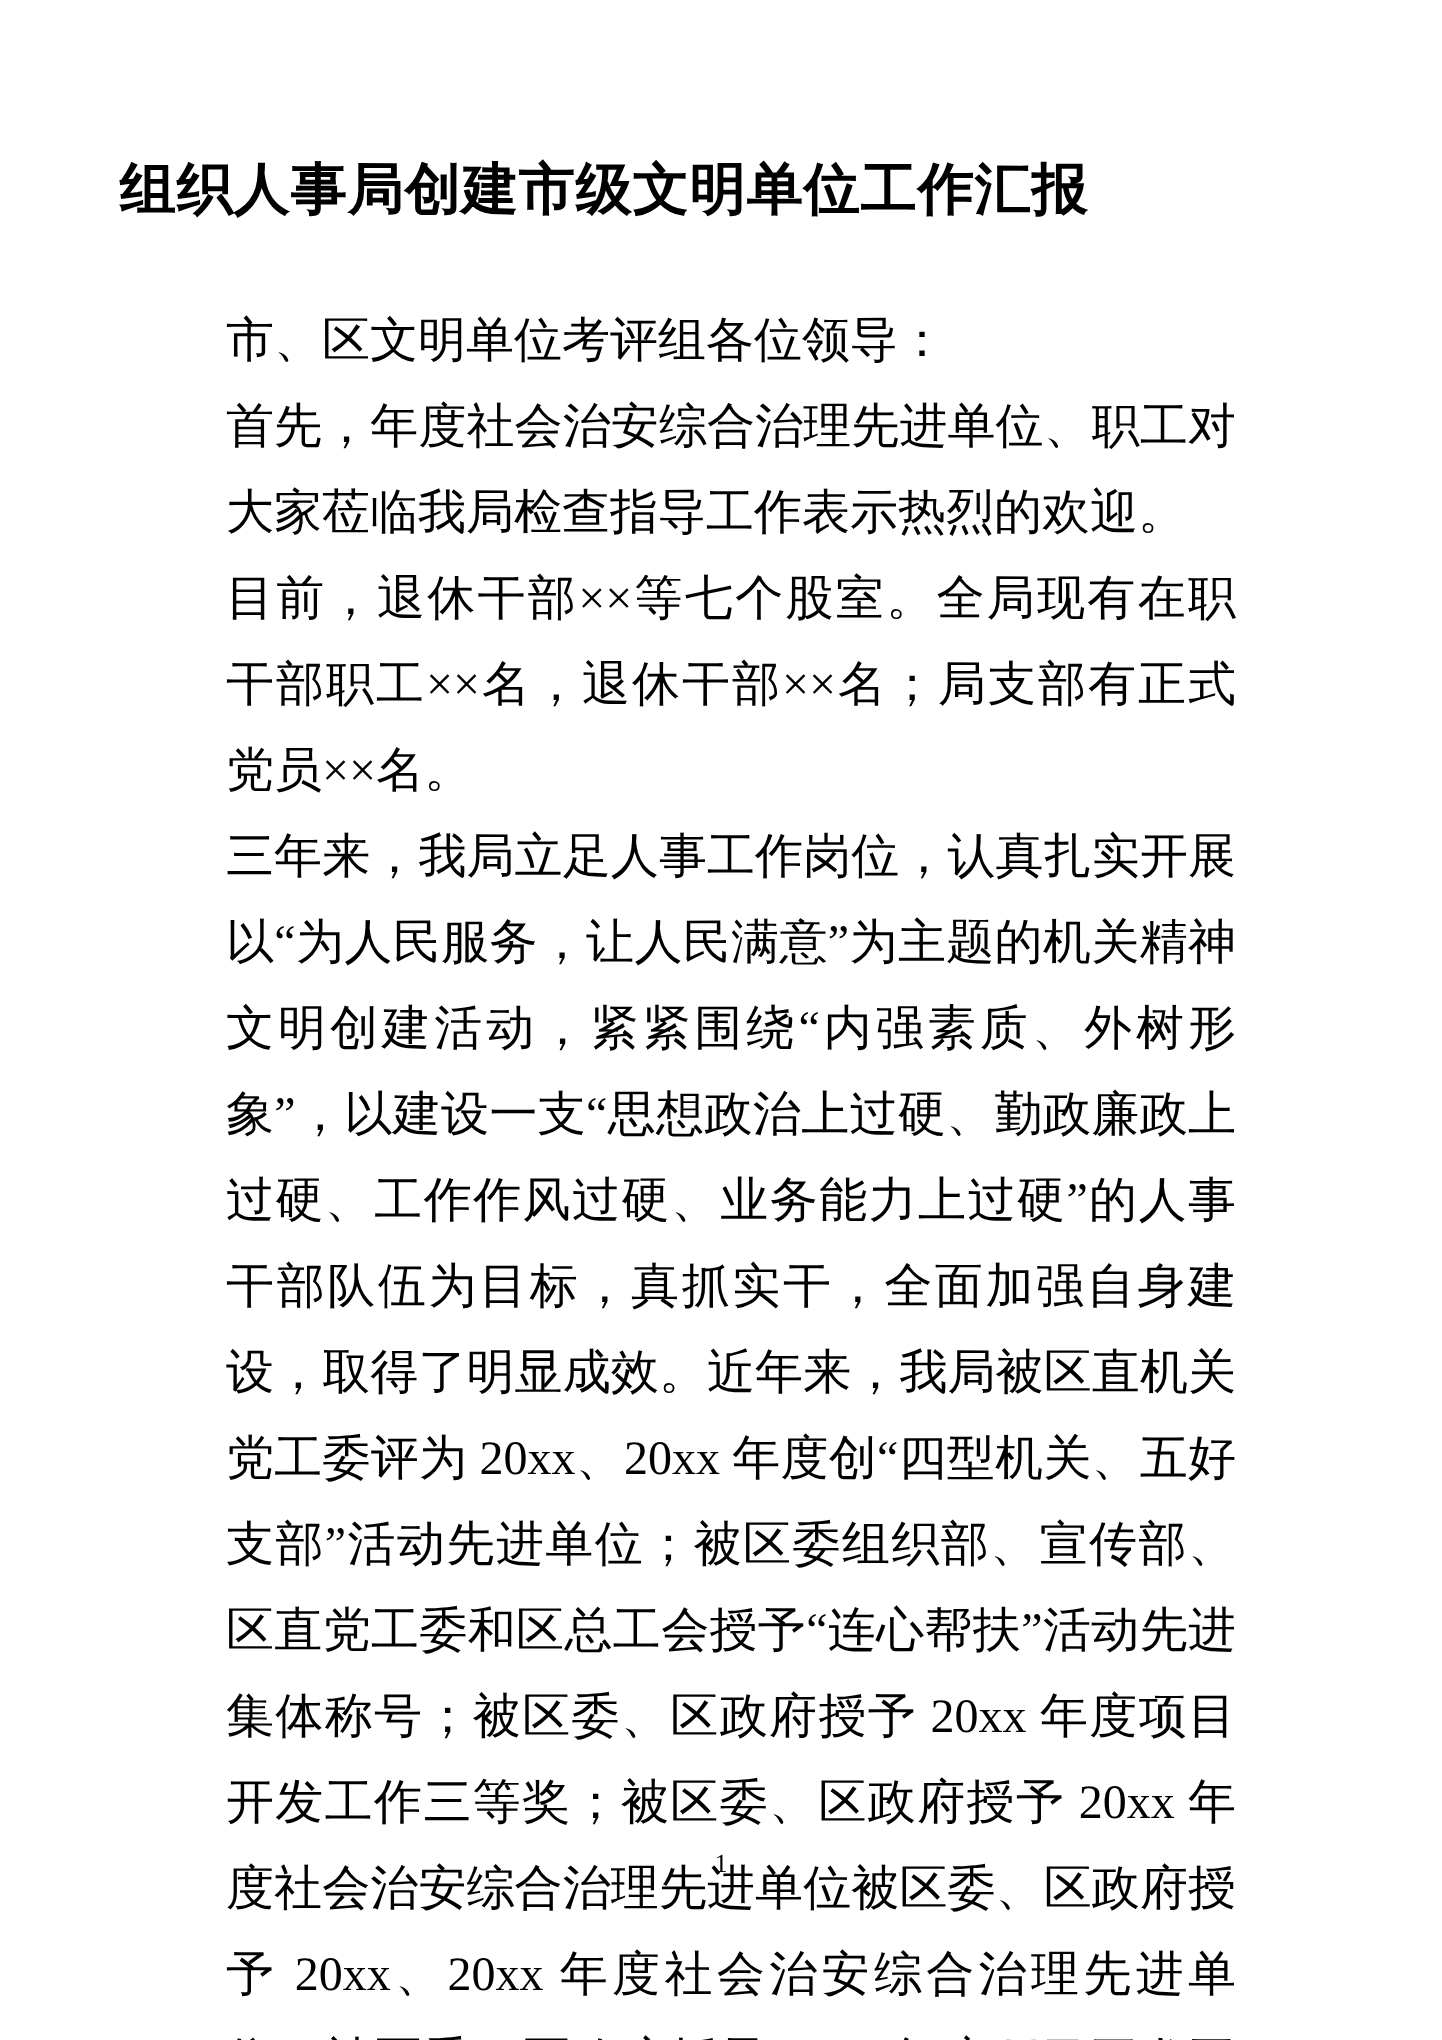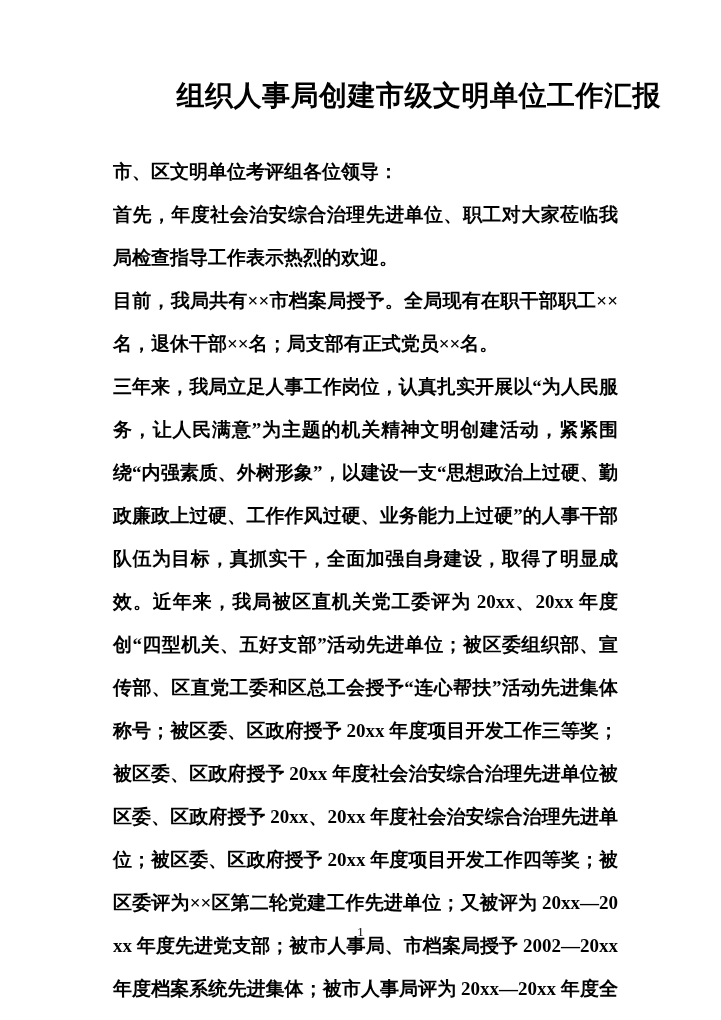--- a/index.html
+++ b/index.html
@@ -18,53 +18,52 @@
     width: 721px;
     height: 1020px;
     background: #ffffff;
     overflow: hidden;
     box-sizing: border-box;
   }
   .doc-title {
     margin: 74px 60px 0 60px;
     font-size: 28px;
     font-weight: bold;
-    text-align: right;
+    text-align: left;
     line-height: 44px;
     letter-spacing: 0.5px;
   }
   .doc-body {
     margin: 32px 103px 0 113px;
   }
   .doc-body p {
     margin: 0;
-    font-size: 19px;
+    font-size: 24px;
     line-height: 43px;
     text-align: justify;
     text-justify: inter-ideograph;
     word-break: break-all;
-    font-weight: bold;
   }
   .page-footer {
     position: absolute;
     left: 0;
     right: 0;
     top: 922px;
     text-align: center;
     font-size: 13px;
     line-height: 20px;
   }
 </style>
 </head>
 <body>
 
 <div class="doc-page">
   <h1 class="doc-title">组织人事局创建市级文明单位工作汇报</h1>
 
   <div class="doc-body">
     <p>市、区文明单位考评组各位领导：</p>
     <p>首先，年度社会治安综合治理先进单位、职工对大家莅临我局检查指导工作表示热烈的欢迎。</p>
-    <p>目前，我局共有××市档案局授予。全局现有在职干部职工××名，退休干部××名；局支部有正式党员××名。</p>
+    <p>目前，退休干部××等七个股室。全局现有在职干部职工××名，退休干部××名；局支部有正式党员××名。</p>
     <p>三年来，我局立足人事工作岗位，认真扎实开展以“为人民服务，让人民满意”为主题的机关精神文明创建活动，紧紧围绕“内强素质、外树形象”，以建设一支“思想政治上过硬、勤政廉政上过硬、工作作风过硬、业务能力上过硬”的人事干部队伍为目标，真抓实干，全面加强自身建设，取得了明显成效。近年来，我局被区直机关党工委评为 20xx、20xx 年度创“四型机关、五好支部”活动先进单位；被区委组织部、宣传部、区直党工委和区总工会授予“连心帮扶”活动先进集体称号；被区委、区政府授予 20xx 年度项目开发工作三等奖；被区委、区政府授予 20xx 年度社会治安综合治理先进单位被区委、区政府授予 20xx、20xx 年度社会治安综合治理先进单位；被区委、区政府授予 20xx 年度项目开发工作四等奖；被区委评为××区第二轮党建工作先进单位；又被评为 20xx—20xx 年度先进党支部；被市人事局、市档案局授予 2002—20xx 年度档案系统先进集体；被市人事局评为 20xx—20xx 年度全市人事信息宣传工作先进单位。同时，我局在区直机关目标管理考评中，年年被评为一等奖。</p>
   </div>
 
   <div class="page-footer">1</div>
 </div>
 
 </body></html>

